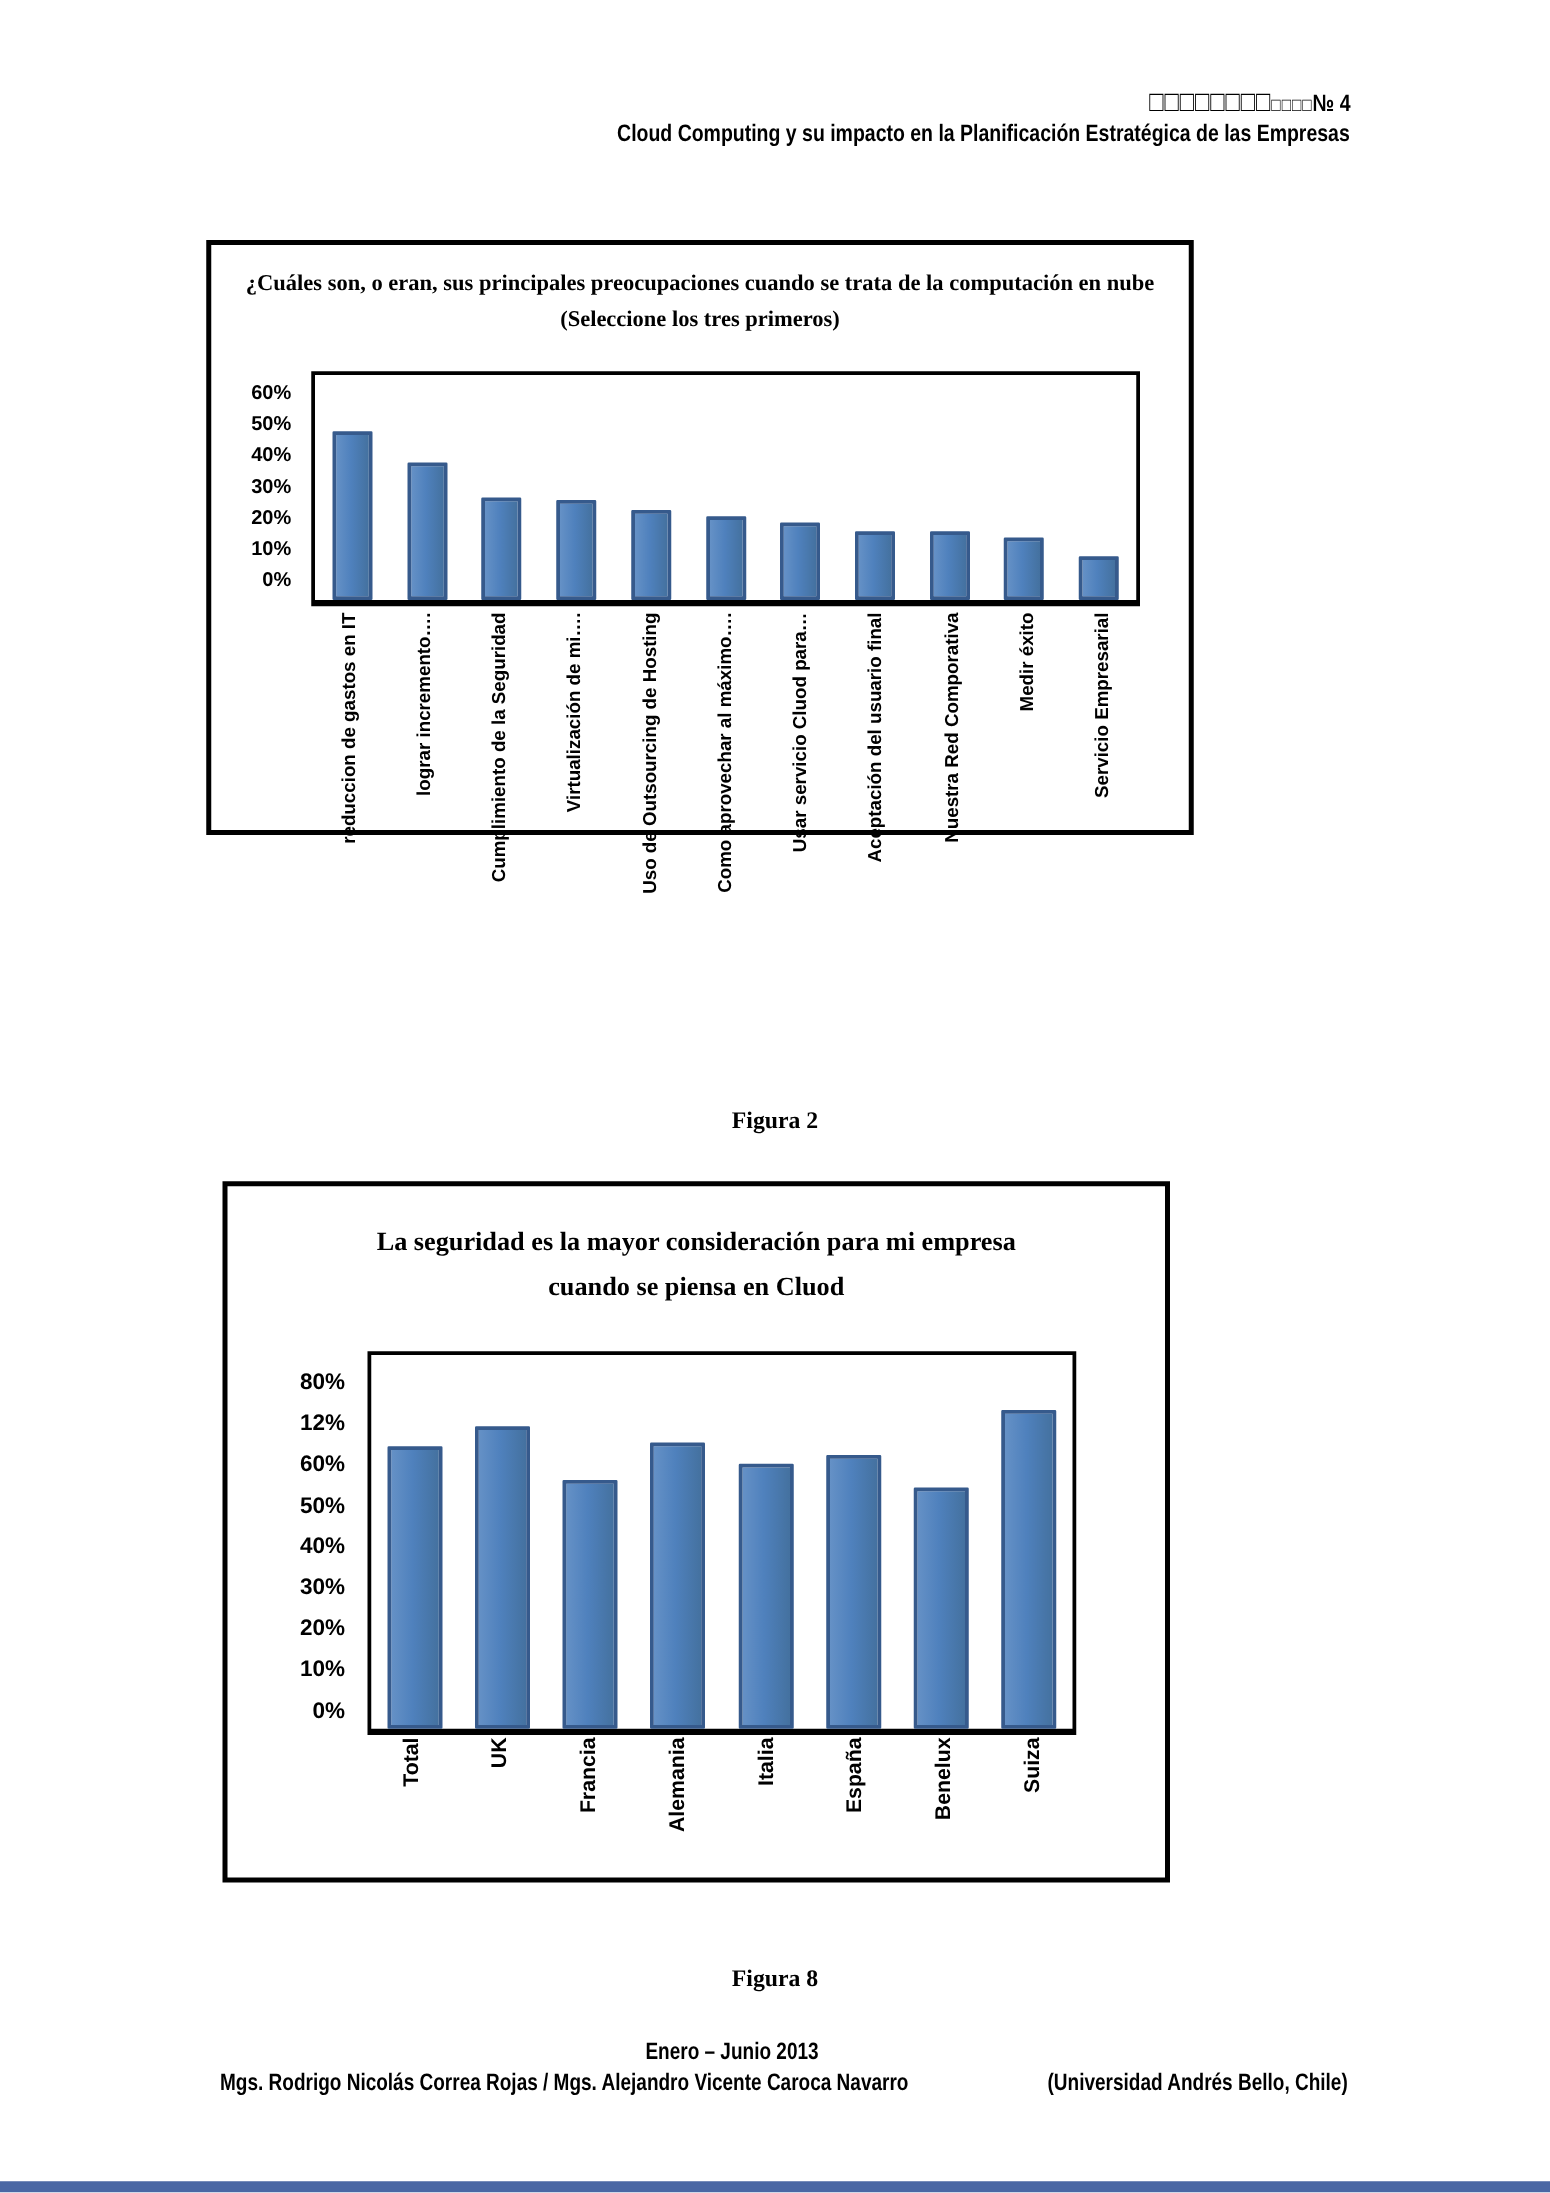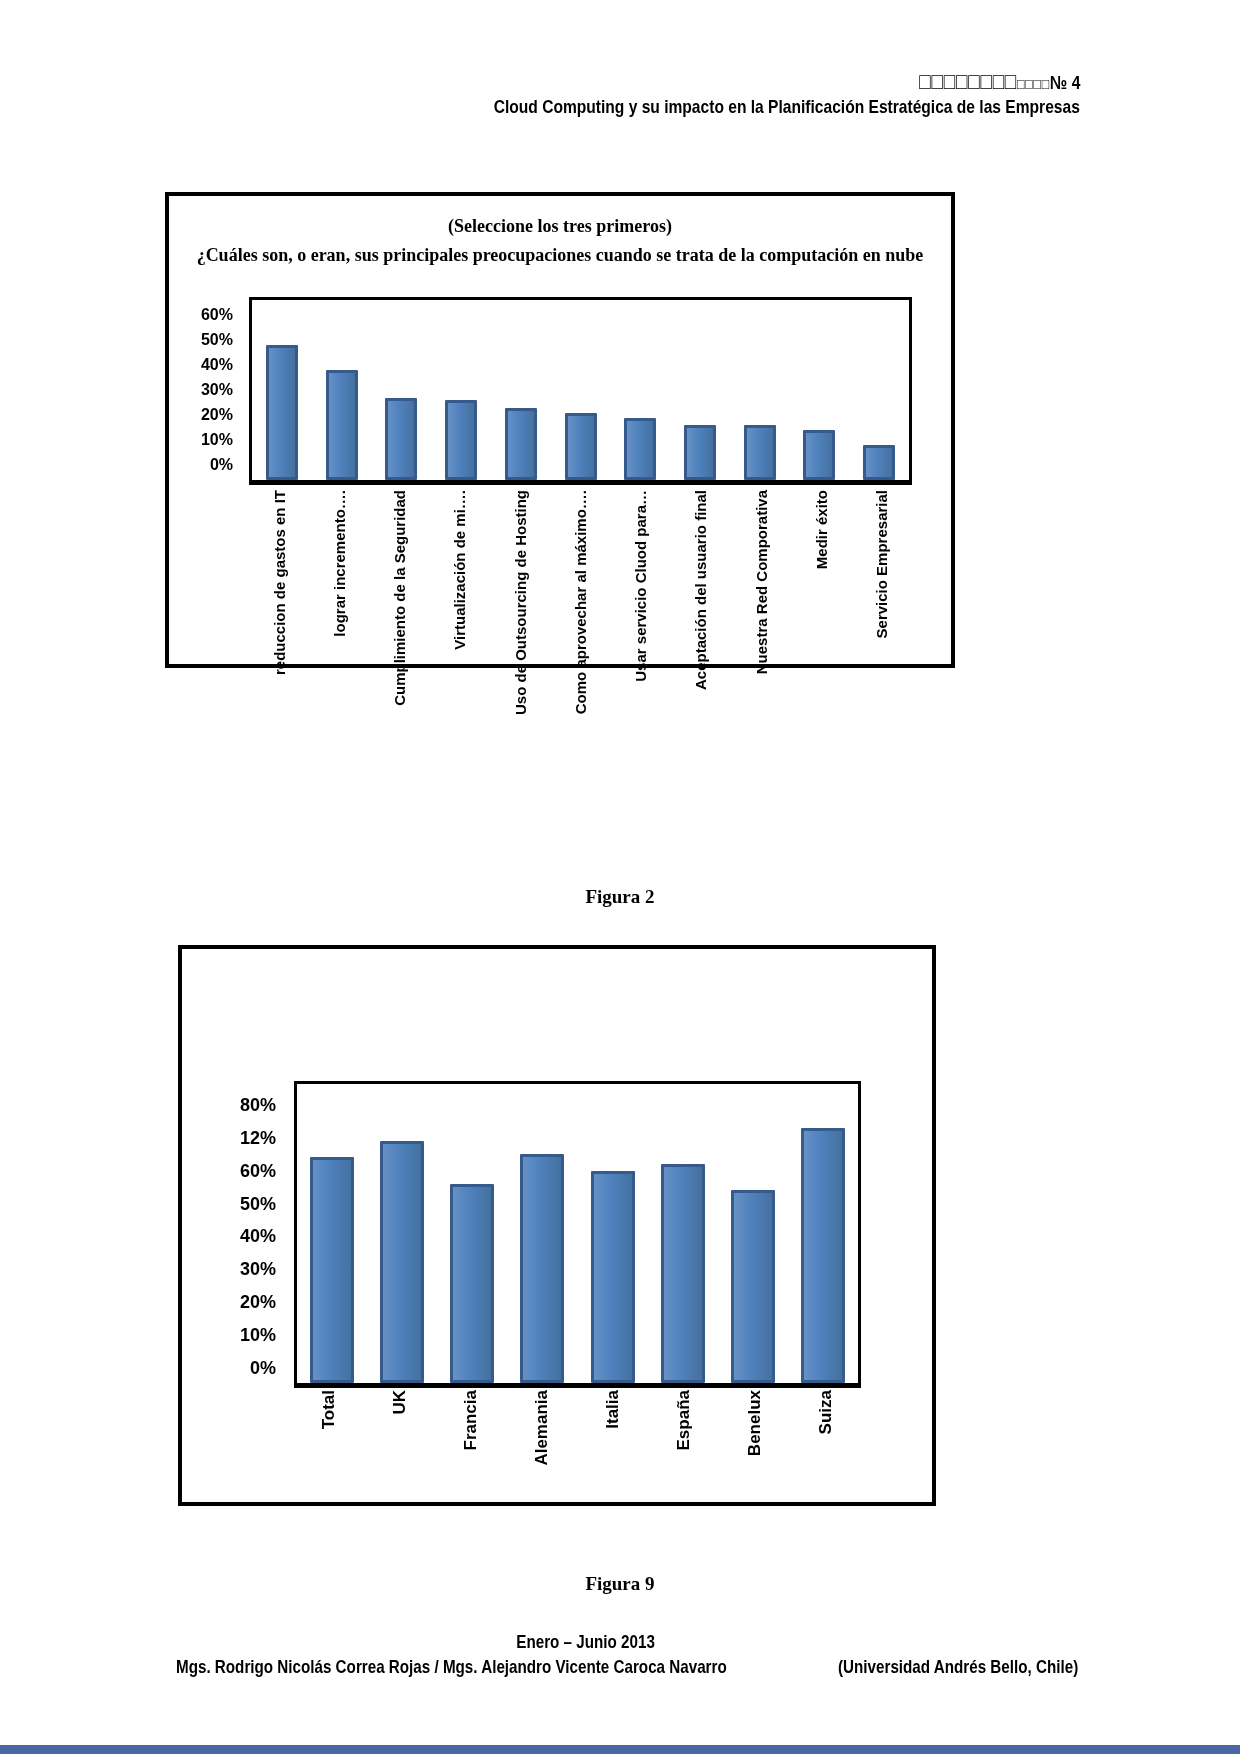--- a/index.html
+++ b/index.html
@@ -61,22 +61,22 @@
 </head>
 <body>
 
 <div class="hdr">
   <div class="hdr-line1"><span class="cond"><span class="boxes-big">□□□□□□□□</span><span class="boxes-small">□□□□</span><span>№ 4</span></span></div>
   <div class="hdr-line3"><span class="cond">Cloud Computing y su impacto en la Planificación Estratégica de las Empresas</span></div>
 </div>
 
 <section class="figbox figbox1">
   <div class="charttitle title1">
+    <div>¿Cuáles son, o eran, sus principales preocupaciones cuando se trata de la computación en nube</div>
     <div>(Seleccione los tres primeros)</div>
-    <div>¿Cuáles son, o eran, sus principales preocupaciones cuando se trata de la computación en nube</div>
   </div>
   <div class="yticks yticks1">
       <div class="ytick" style="top: 9px;">60%</div>
       <div class="ytick" style="top: 34px;">50%</div>
       <div class="ytick" style="top: 59px;">40%</div>
       <div class="ytick" style="top: 84px;">30%</div>
       <div class="ytick" style="top: 109px;">20%</div>
       <div class="ytick" style="top: 134px;">10%</div>
       <div class="ytick" style="top: 159px;">0%</div>
     </div>
@@ -150,20 +150,24 @@
       </div>
       <div class="catslot">
         <span class="cat">Servicio Empresarial</span>
       </div>
     </div>
 </section>
 
 <div class="caption cap-fig2">Figura 2</div>
 
 <section class="figbox figbox2">
+  <div class="charttitle title2">
+    <div>La seguridad es la mayor consideración para mi empresa</div>
+    <div>cuando se piensa en Cluod</div>
+  </div>
   <div class="yticks yticks2">
       <div class="ytick" style="top: 13.8px;">80%</div>
       <div class="ytick" style="top: 46.7px;">12%</div>
       <div class="ytick" style="top: 79.6px;">60%</div>
       <div class="ytick" style="top: 112.5px;">50%</div>
       <div class="ytick" style="top: 145.4px;">40%</div>
       <div class="ytick" style="top: 178.3px;">30%</div>
       <div class="ytick" style="top: 211.2px;">20%</div>
       <div class="ytick" style="top: 244.1px;">10%</div>
       <div class="ytick" style="top: 277px;">0%</div>
@@ -217,19 +221,19 @@
       </div>
       <div class="catslot">
         <span class="cat">Benelux</span>
       </div>
       <div class="catslot">
         <span class="cat">Suiza</span>
       </div>
     </div>
 </section>
 
-<div class="caption cap-fig3">Figura 9</div>
+<div class="caption cap-fig3">Figura 8</div>
 
 <div class="foot foot-date"><span class="cond">Enero – Junio 2013</span></div>
 <div class="foot foot-authors"><span class="cond">Mgs. Rodrigo Nicolás Correa Rojas / Mgs. Alejandro Vicente Caroca Navarro</span></div>
 <div class="foot foot-affil"><span class="cond">(Universidad Andrés Bello, Chile)</span></div>
 
 <div class="bottom-strip"></div>
 
 </body></html>

